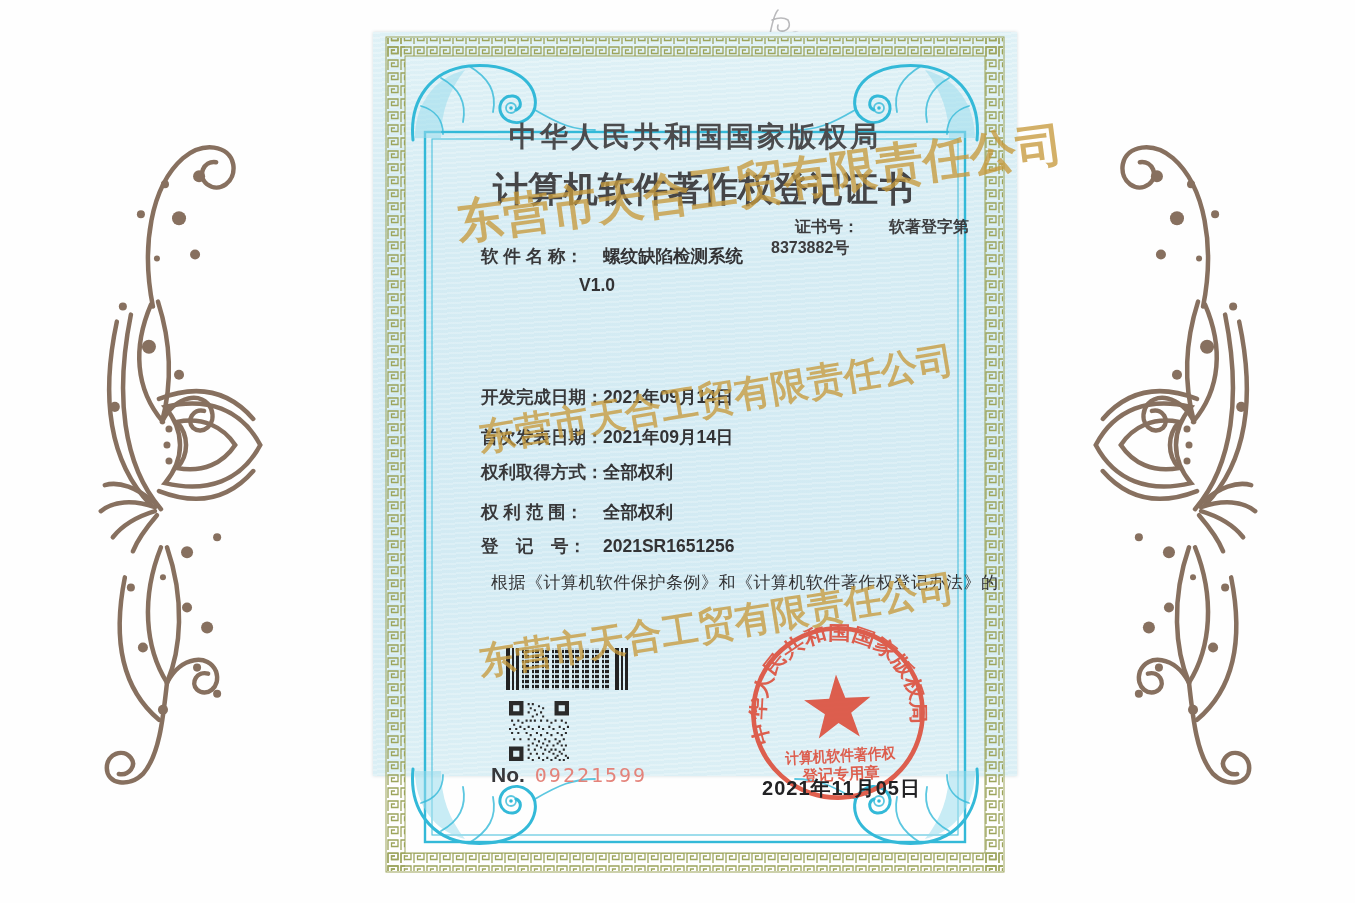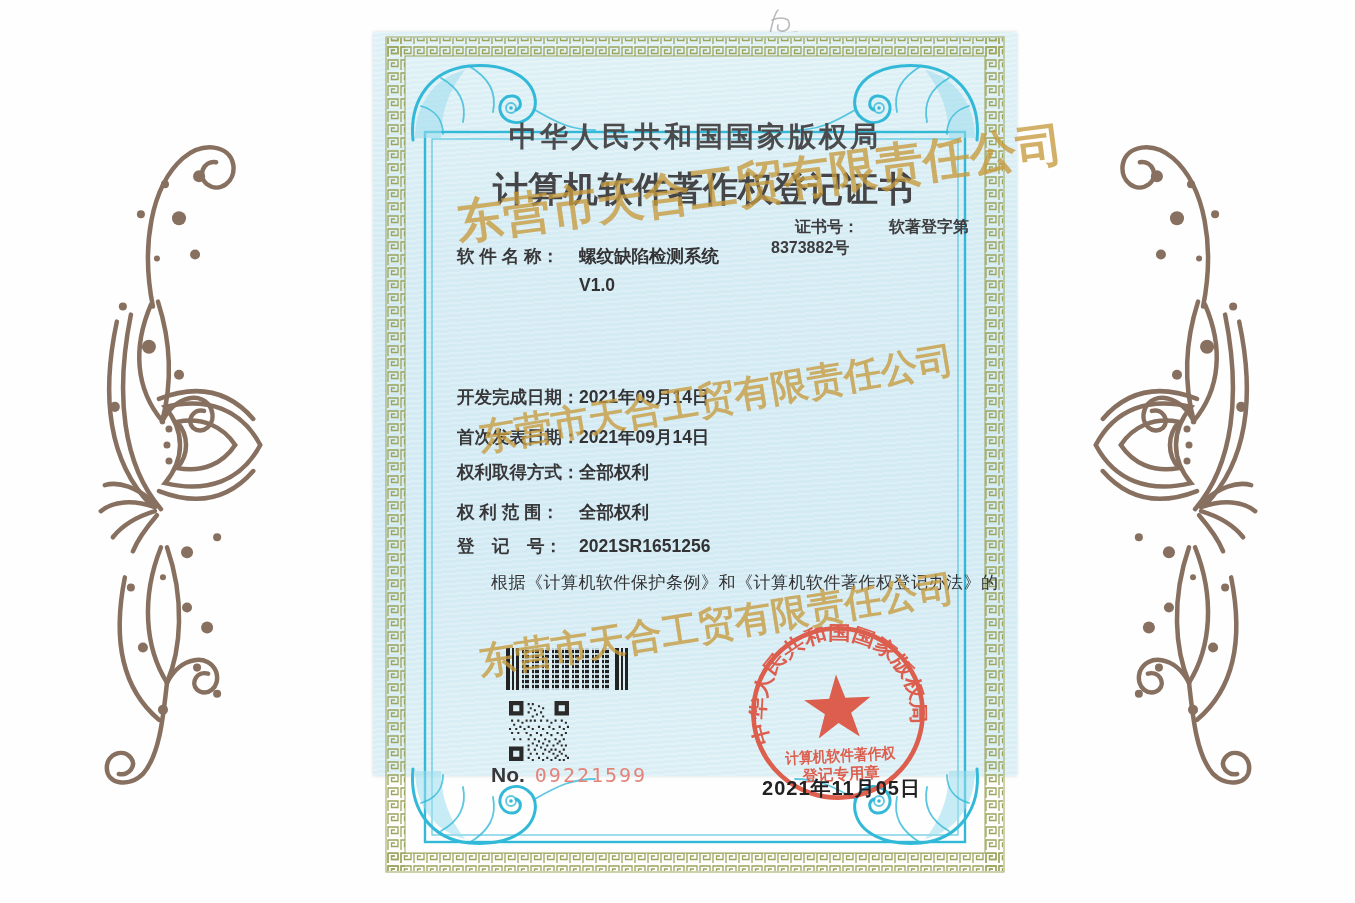--- a/index.html
+++ b/index.html
@@ -40,21 +40,21 @@
 
   
   .authority{position:absolute;left:0;top:86px;width:100%;text-align:center;z-index:2;
     font-family:"Liberation Serif",serif;font-weight:bold;font-size:28px;letter-spacing:3px;color:#4b4b4d;}
   .cert-title{position:absolute;left:0;top:134px;width:100%;text-align:center;z-index:2;
     font-family:"Liberation Serif",serif;font-weight:bold;font-size:35px;letter-spacing:0px;color:#454547;padding-left:16px;}
   .certno{position:absolute;left:398px;top:185px;z-index:2;font-size:16px;font-weight:bold;color:#3c3c3e;}
   .certno span{margin-right:6px;margin-left:24px;}
 
   .field{position:absolute;left:84px;z-index:2;font-size:17.5px;font-weight:600;color:#38383a;white-space:nowrap;}
-  .flabel{display:inline-block;width:122px;}
+  .flabel{display:inline-block;width:122px;margin-left:24px;}
   .fval{color:#333335;}
   .f0{top:212px;} .f0b{top:243px;left:206px;} .f1{top:282px;} .f2{top:353px;}
   .f3{top:393px;} .f4{top:428px;} .f5{top:468px;} .f6{top:502px;}
 
   .stmt{position:absolute;left:82px;width:492px;z-index:2;font-size:17px;color:#333335;
     font-weight:500;letter-spacing:.5px;white-space:nowrap;}
   .l1{top:539px;text-indent:36px;}
   .l2{top:577px;}
 
   

